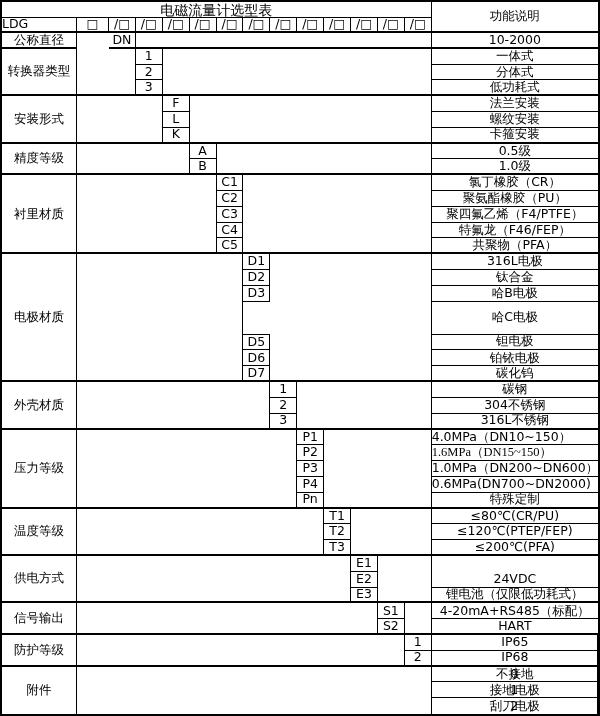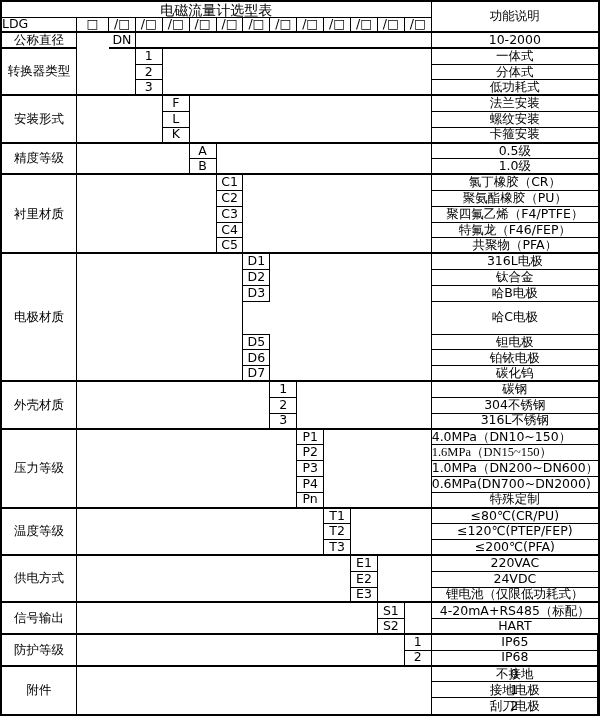--- a/index.html
+++ b/index.html
@@ -89,21 +89,21 @@
     <div class="cell thick" style="grid-area: 17 / 2 / span 7 / 8;"></div>
     <div class="cell" style="grid-area: 17 / 8;">D1</div>
     <div class="cell nor" style="grid-area: 17 / 15;">316L电极</div>
     <div class="cell" style="grid-area: 18 / 8;">D2</div>
     <div class="cell nor" style="grid-area: 18 / 15;">钛合金</div>
     <div class="cell" style="grid-area: 19 / 8;">D3</div>
     <div class="cell nor" style="grid-area: 19 / 15;">哈B电极</div>
     <div class="cell" style="grid-area: 20 / 8; margin-top: 32px;">D4</div>
     <div class="cell nor" style="grid-area: 20 / 15;">哈C电极</div>
     <div class="cell" style="grid-area: 21 / 8;">D5</div>
-    <div class="cell nor" style="grid-area: 21 / 15;">钽电极</div>
+    <div class="cell nor" style="grid-area: 21 / 15; font-family: Liberation Mono, monospace;">钽电极</div>
     <div class="cell" style="grid-area: 22 / 8;">D6</div>
     <div class="cell nor" style="grid-area: 22 / 15;">铂铱电极</div>
     <div class="cell thick" style="grid-area: 23 / 8;">D7</div>
     <div class="cell thick nor" style="grid-area: 23 / 15;">碳化钨</div>
     <div class="cell thick" style="grid-area: 17 / 9 / span 7 / 15;"></div>
     <div class="cell thick" style="grid-area: 24 / 1 / span 3;">外壳材质</div>
     <div class="cell thick" style="grid-area: 24 / 2 / span 3 / 9;"></div>
     <div class="cell" style="grid-area: 24 / 9;">1</div>
     <div class="cell nor" style="grid-area: 24 / 15;">碳钢</div>
     <div class="cell" style="grid-area: 25 / 9;">2</div>
@@ -129,21 +129,20 @@
     <div class="cell" style="grid-area: 32 / 11;">T1</div>
     <div class="cell nor" style="grid-area: 32 / 15;">≤80℃(CR/PU)</div>
     <div class="cell" style="grid-area: 33 / 11;">T2</div>
     <div class="cell nor" style="grid-area: 33 / 15;">≤120℃(PTEP/FEP)</div>
     <div class="cell thick" style="grid-area: 34 / 11;">T3</div>
     <div class="cell thick nor" style="grid-area: 34 / 15;">≤200℃(PFA)</div>
     <div class="cell thick" style="grid-area: 32 / 12 / span 3 / 15;"></div>
     <div class="cell thick" style="grid-area: 35 / 1 / span 3;">供电方式</div>
     <div class="cell thick" style="grid-area: 35 / 2 / span 3 / 12;"></div>
     <div class="cell" style="grid-area: 35 / 12;">E1</div>
-    <div class="cell nor" style="grid-area: 35 / 15;">220VAC</div>
     <div class="cell" style="grid-area: 36 / 12;">E2</div>
     <div class="cell nor" style="grid-area: 36 / 15;">24VDC</div>
     <div class="cell thick" style="grid-area: 37 / 12;">E3</div>
     <div class="cell thick nor" style="grid-area: 37 / 15;">锂电池（仅限低功耗式）</div>
     <div class="cell thick" style="grid-area: 35 / 13 / span 3 / 15;"></div>
     <div class="cell thick" style="grid-area: 38 / 1 / span 2;">信号输出</div>
     <div class="cell thick" style="grid-area: 38 / 2 / span 2 / 13;"></div>
     <div class="cell" style="grid-area: 38 / 13;">S1</div>
     <div class="cell nor" style="grid-area: 38 / 15;">4-20mA+RS485（标配）</div>
     <div class="cell thick" style="grid-area: 39 / 13;">S2</div>

